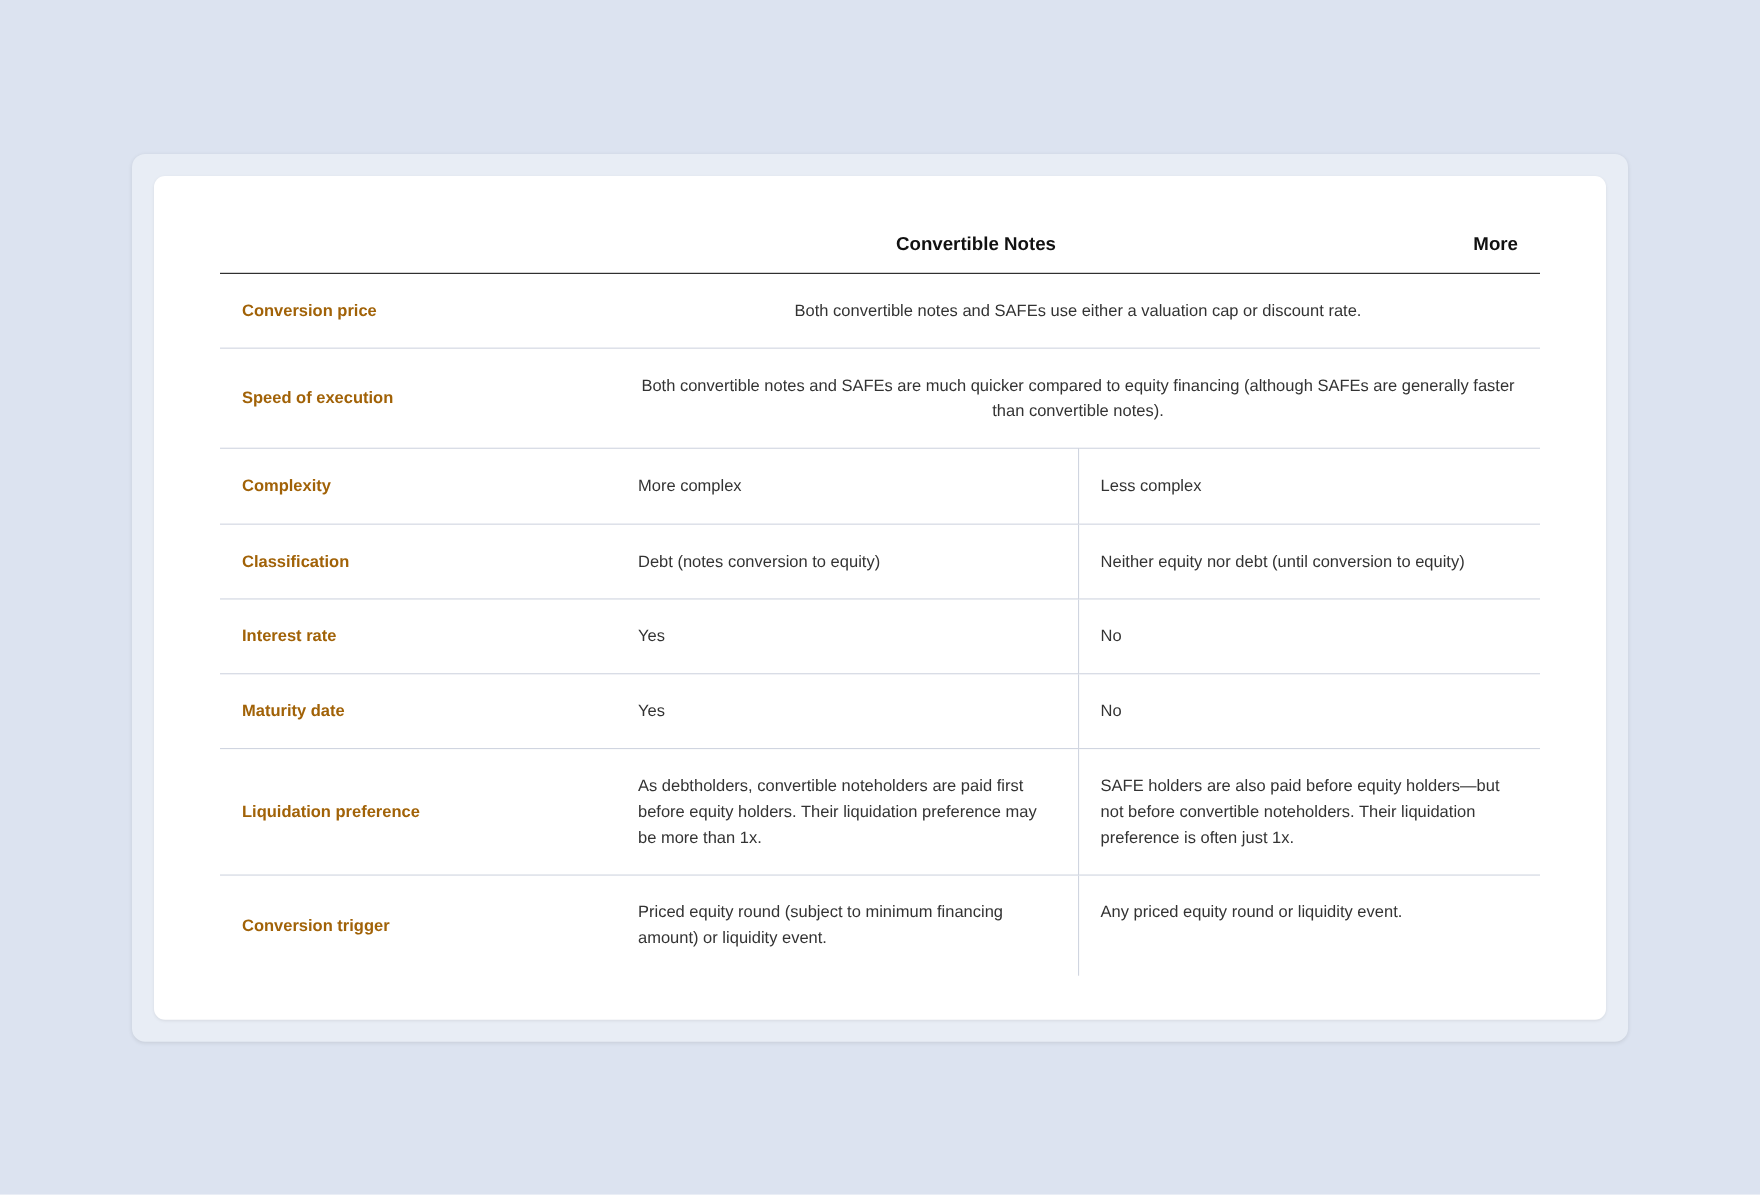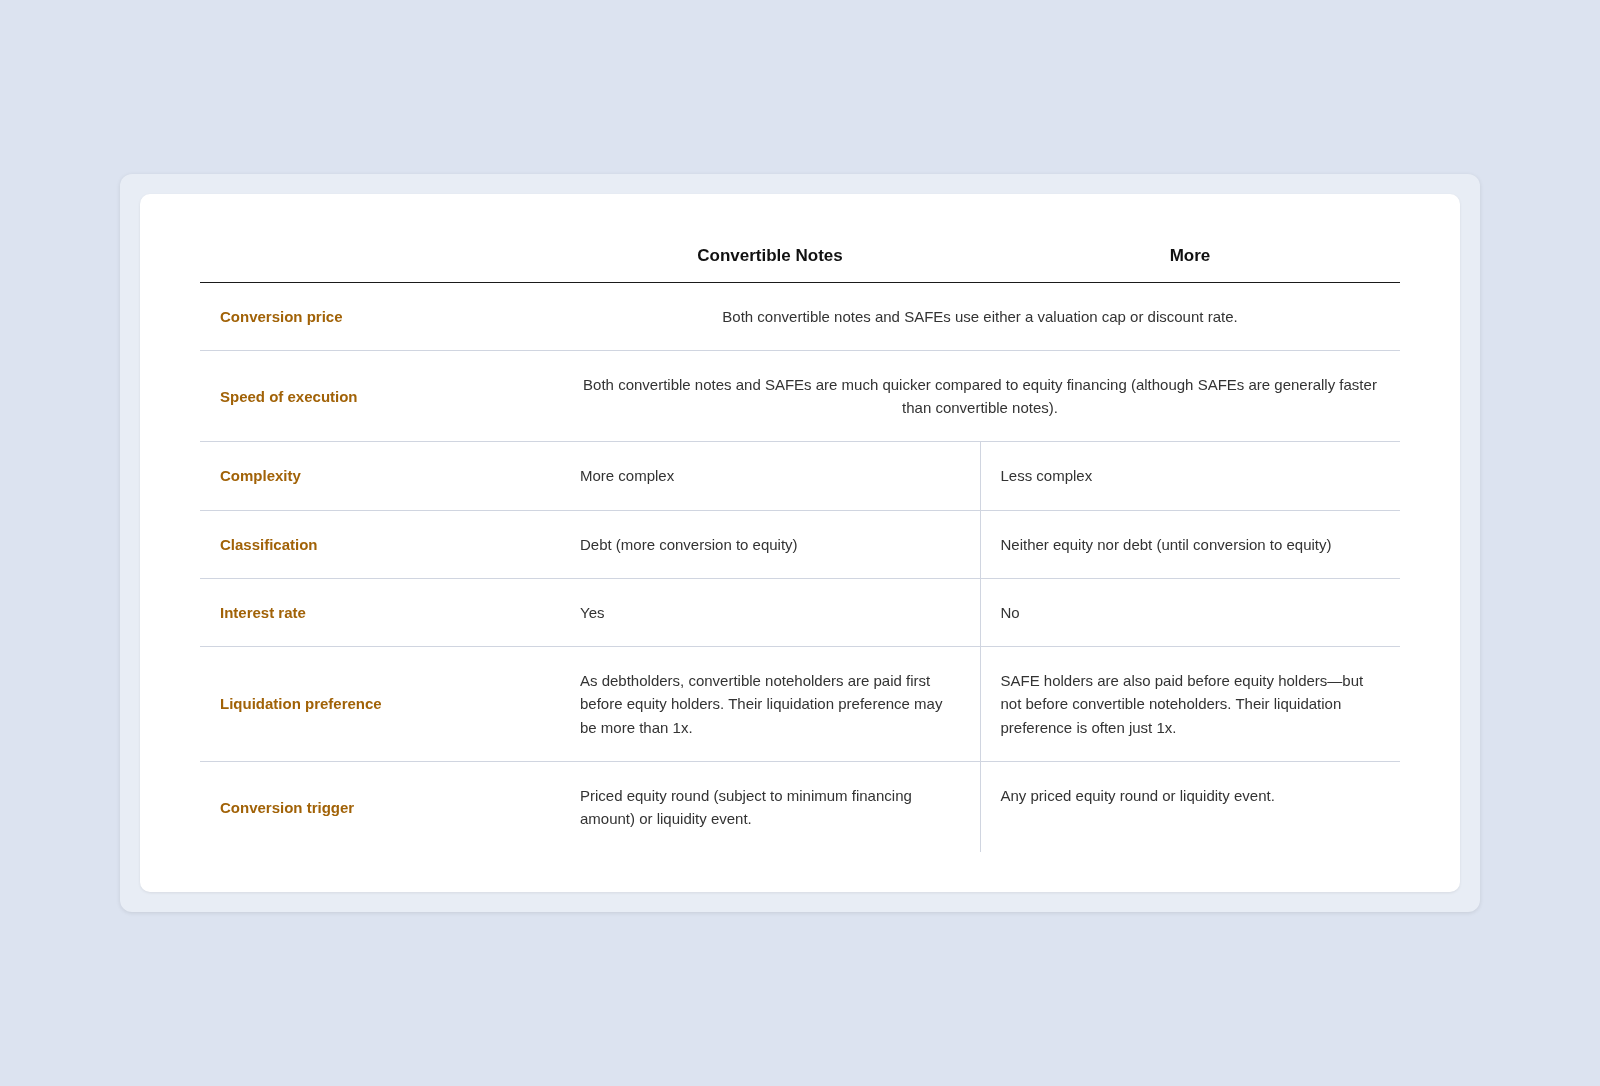--- a/index.html
+++ b/index.html
@@ -34,21 +34,21 @@
       box-shadow: 0 1px 3px rgba(0,0,0,0.08);
     }
 
     .comparison-table {
       width: 100%;
       border-collapse: collapse;
     }
 
     .comparison-table thead tr th {
       padding: 12px 20px 16px 20px;
-      text-align: center;
+      text-align: right;
       font-size: 17px;
       font-weight: 700;
       color: #111;
       border-bottom: 1.5px solid #1a1a1a;
       vertical-align: bottom;
     }
 
     .comparison-table thead tr th:first-child {
       width: 30%;
       border-bottom: 1.5px solid #1a1a1a;
@@ -118,25 +118,30 @@
             <td>Speed of execution</td>
             <td colspan="2" style="text-align: center; border-right: none;">Both convertible notes and SAFEs are much quicker compared to equity financing (although SAFEs are generally faster than convertible notes).</td>
           </tr>
           <tr>
             <td>Complexity</td>
             <td>More complex</td>
             <td>Less complex</td>
           </tr>
           <tr>
             <td>Classification</td>
-            <td>Debt (more conversion to equity)</td>
+            <td>Debt (notes conversion to equity)</td>
             <td>Neither equity nor debt (until conversion to equity)</td>
           </tr>
           <tr>
             <td>Interest rate</td>
+            <td>Yes</td>
+            <td>No</td>
+          </tr>
+          <tr>
+            <td>Maturity date</td>
             <td>Yes</td>
             <td>No</td>
           </tr>
           <tr>
             <td>Liquidation preference</td>
             <td>As debtholders, convertible noteholders are paid first before equity holders. Their liquidation preference may be more than 1x.</td>
             <td>SAFE holders are also paid before equity holders—but not before convertible noteholders. Their liquidation preference is often just 1x.</td>
           </tr>
           <tr>
             <td>Conversion trigger</td>

